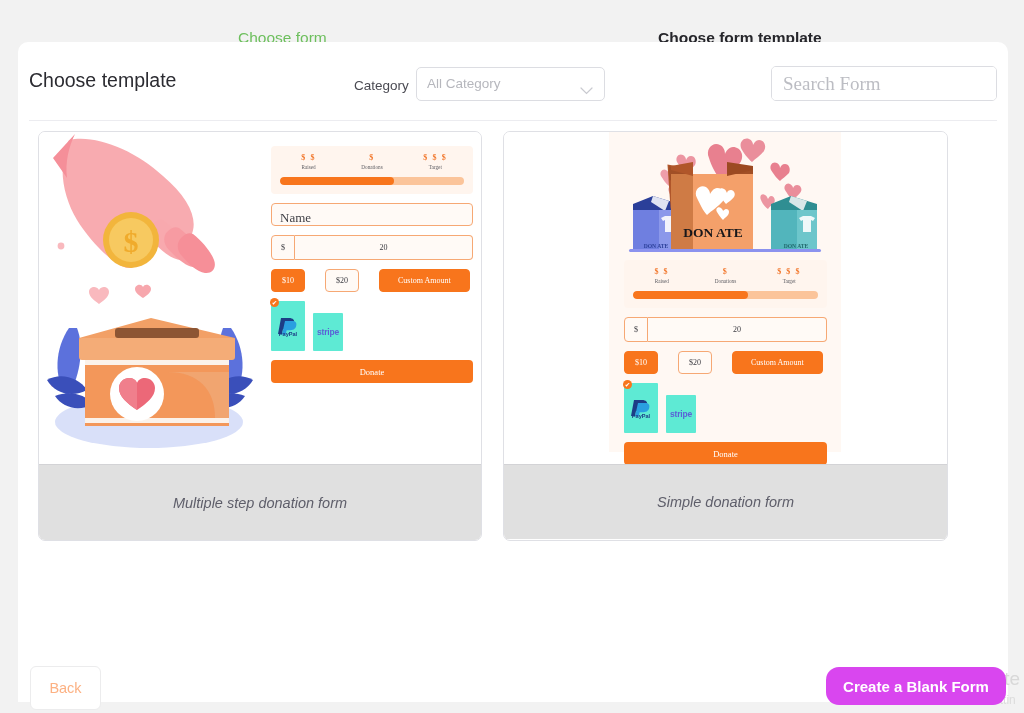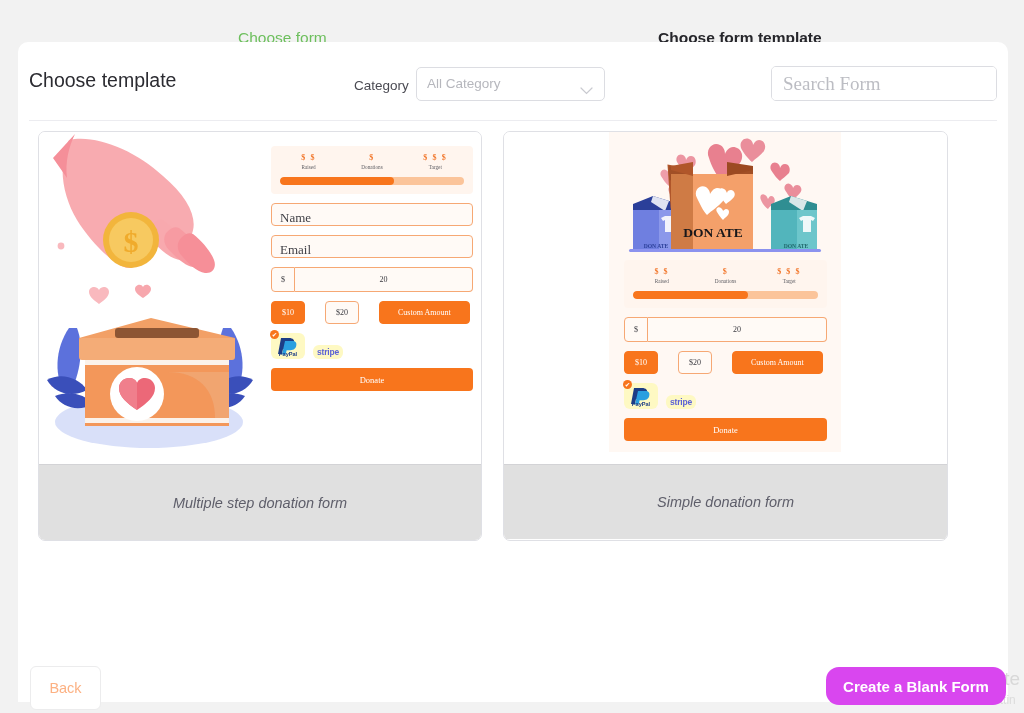--- a/index.html
+++ b/index.html
@@ -156,22 +156,22 @@
     display: flex; align-items: center; justify-content: center;
     font-size: 8px; font-family: "Liberation Serif", serif;
     padding: 0 10px; cursor: pointer;
   }
   .chip.fill { background: #f8751c; color: #fff; border: 1px solid #f8751c; }
   .chip.out { background: #fffaf6; color: #3a3a40; border: 1px solid #f6a874; }
   .chip.wide { padding: 0 18px; }
 
   .pays { display: flex; gap: 8px; align-items: flex-end; }
   .pay {
-    background: #fef9c3; border-radius: 6px;
-    padding: 2px 4px; position: relative;
+    background: #5eead4; border-radius: 1px;
+    padding: 14px 4px; position: relative;
     display: flex; align-items: center; justify-content: center;
     cursor: pointer;
   }
   .pp-badge {
     position: absolute; left: -1px; top: -3px;
     width: 9px; height: 9px; border-radius: 50%;
     background: #f8751c; color: #fff;
     font-size: 6.5px; line-height: 9px; text-align: center;
   }
   .stripe-txt {
@@ -331,23 +331,20 @@
                   <div class="lbl">Target</div>
                 </div>
               </div>
               <div class="bar-outer">
                 <div class="bar-inner" style="width: 62%;"></div>
               </div>
             </div>
 
             <div class="tf">
               <span>Name</span>
-            </div>
-            <div class="tf">
-              <span>Email</span>
             </div>
 
             <div class="amt-row">
               <div class="amt-pfx">
                 <span>$</span>
               </div>
               <div class="amt-val">
                 <span>20</span>
               </div>
             </div>

